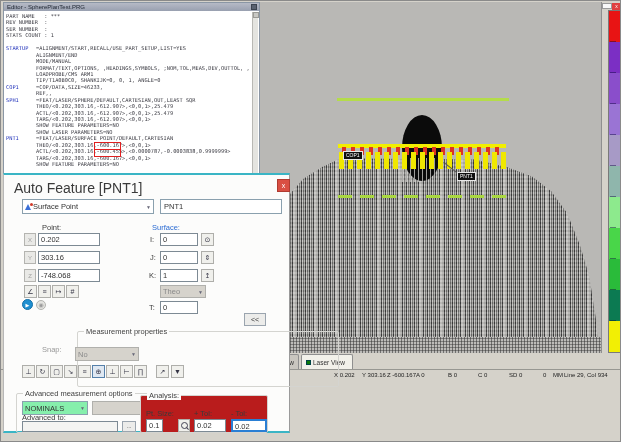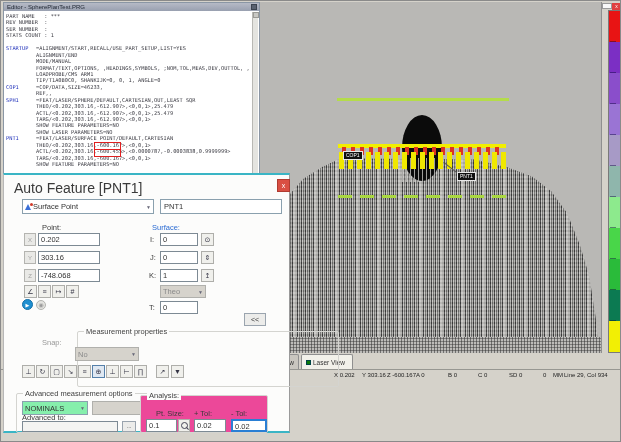--- a/index.html
+++ b/index.html
@@ -91,21 +91,21 @@
   .type-icon:before{content:"";position:absolute;left:0;top:1px;border-left:3px solid transparent;
        border-right:3px solid transparent;border-bottom:6px solid #3a6fd8;}
   .type-icon:after{content:"";position:absolute;right:0;top:0;width:3px;height:3px;border-radius:50%;background:#d23a2a;}
   .name-field{position:absolute;left:156px;top:24px;width:122px;height:15px;border:1px solid #8aa0ae;
        background:#fff;font-size:7.5px;line-height:13px;padding:0 3px;}
   .groupbox{position:absolute;border:1px solid #d4d4d0;border-radius:2px;}
   .grp-legend{position:absolute;top:-5px;left:6px;background:#fcfcfb;padding:0 2px;font-size:7.5px;color:#444;}
   .grp-feature{left:14px;top:42px;width:262px;height:90px;}
   .grp-measure{left:30px;top:156px;width:262px;height:56px;margin-left:43px;}
   .grp-advanced{left:12px;top:218px;width:152px;height:40px;}
-  .grp-analysis{left:136px;top:220px;width:128px;height:38px;background:#ec4899;}
+  .grp-analysis{left:136px;top:220px;width:128px;height:38px;background:#b91c1c;}
   .flabel{position:absolute;font-size:7.5px;color:#3a3a3a;}
   .flabel.blue{color:#2b6bd3;}
   .flabel.gray{color:#999;}
   .axis-btn{position:absolute;width:12px;height:13px;background:#e9e9e6;border:1px solid #b4b4b0;
        color:#a0a0a0;font-size:6px;text-align:center;line-height:12px;}
   .field{position:absolute;height:13px;border:1px solid #7d8a94;background:#fff;font-size:7.5px;
        line-height:11px;padding:0 2px;}
   .field.focused{border:2px solid #2a7fd4;}
   .icon-btn{width:13px;height:13px;background:#f0f0ec;border:1px solid #aeaeaa;font-size:7px;
        line-height:11px;text-align:center;color:#334;display:inline-block;}
@@ -290,21 +290,21 @@
       <span>Theo</span>
       <span class="arrow">▼</span>
     </div>
     <div class="flabel" style="left:145px;top:128px;">T:</div>
     <div class="field" style="left:156px;top:126px;width:38px;">0</div>
     <div class="collapse-btn">&lt;&lt;</div>
 
     <div class="groupbox grp-measure">
       <span class="grp-legend">Measurement properties</span>
     </div>
-    <div class="flabel gray" style="left:38px;top:163px;">Snap:</div>
+    <div class="flabel gray" style="left:38px;top:170px;">Snap:</div>
     <div class="combo disabled" style="left:34px;top:172px;width:64px;height:14px;margin-left:37px;">
       <span>No</span>
       <span class="arrow">▼</span>
     </div>
     <div class="meas-icon-row" id="meas-icons">
         <span class="icon-btn">⊥</span>
         <span class="icon-btn">↻</span>
         <span class="icon-btn">▢</span>
         <span class="icon-btn">↘</span>
         <span class="icon-btn">≡</span>
@@ -328,22 +328,22 @@
     <div class="combo disabled" style="left:88px;top:226px;width:70px;height:14px;">
       <span class="arrow">▼</span>
     </div>
     <div class="flabel" style="left:18px;top:238px;">Advanced to:</div>
     <div class="field" style="left:18px;top:246px;width:96px;height:11px;background:#f4f4f2;"></div>
     <div class="browse-btn">...</div>
 
     <div class="groupbox grp-analysis">
       <span class="grp-legend">Analysis:</span>
     </div>
-    <div class="flabel" style="left:152px;top:234px;">Pt. Size:</div>
-    <div class="field" style="left:142px;top:244px;width:31px;">0.1</div>
+    <div class="flabel" style="left:142px;top:234px;">Pt. Size:</div>
+    <div class="field" style="left:142px;top:244px;width:17px;">0.1</div>
     <div class="mag-btn"></div>
     <div class="flabel" style="left:190px;top:234px;">+ Tol:</div>
     <div class="field" style="left:190px;top:244px;width:32px;">0.02</div>
     <div class="flabel" style="left:227px;top:234px;">- Tol:</div>
     <div class="field focused" style="left:227px;top:244px;width:36px;">0.02</div>
   </div>
 
 </div>
 
 </body></html>

